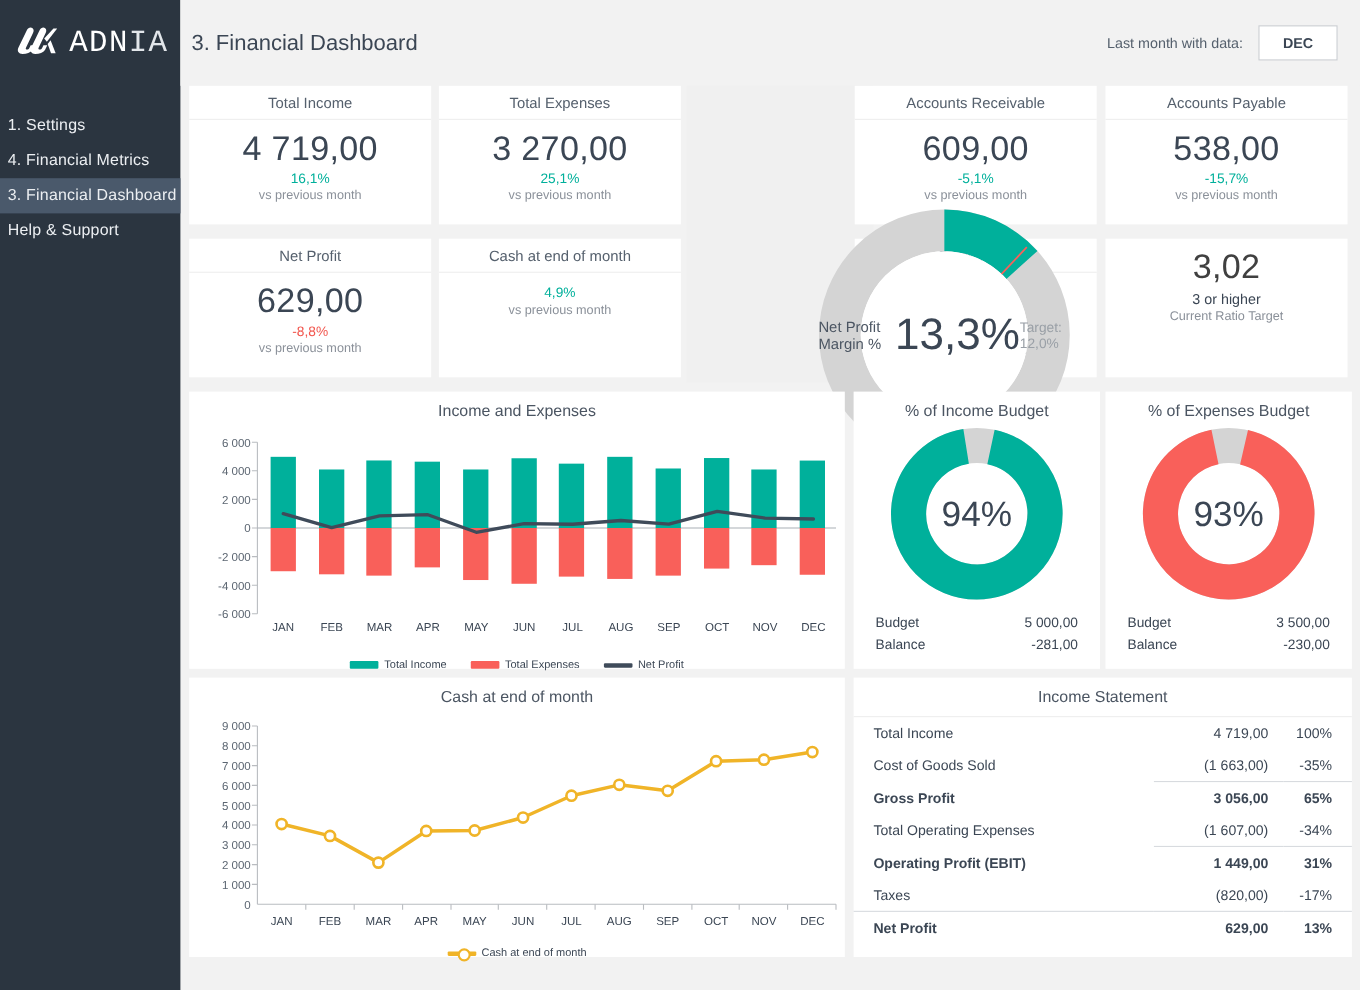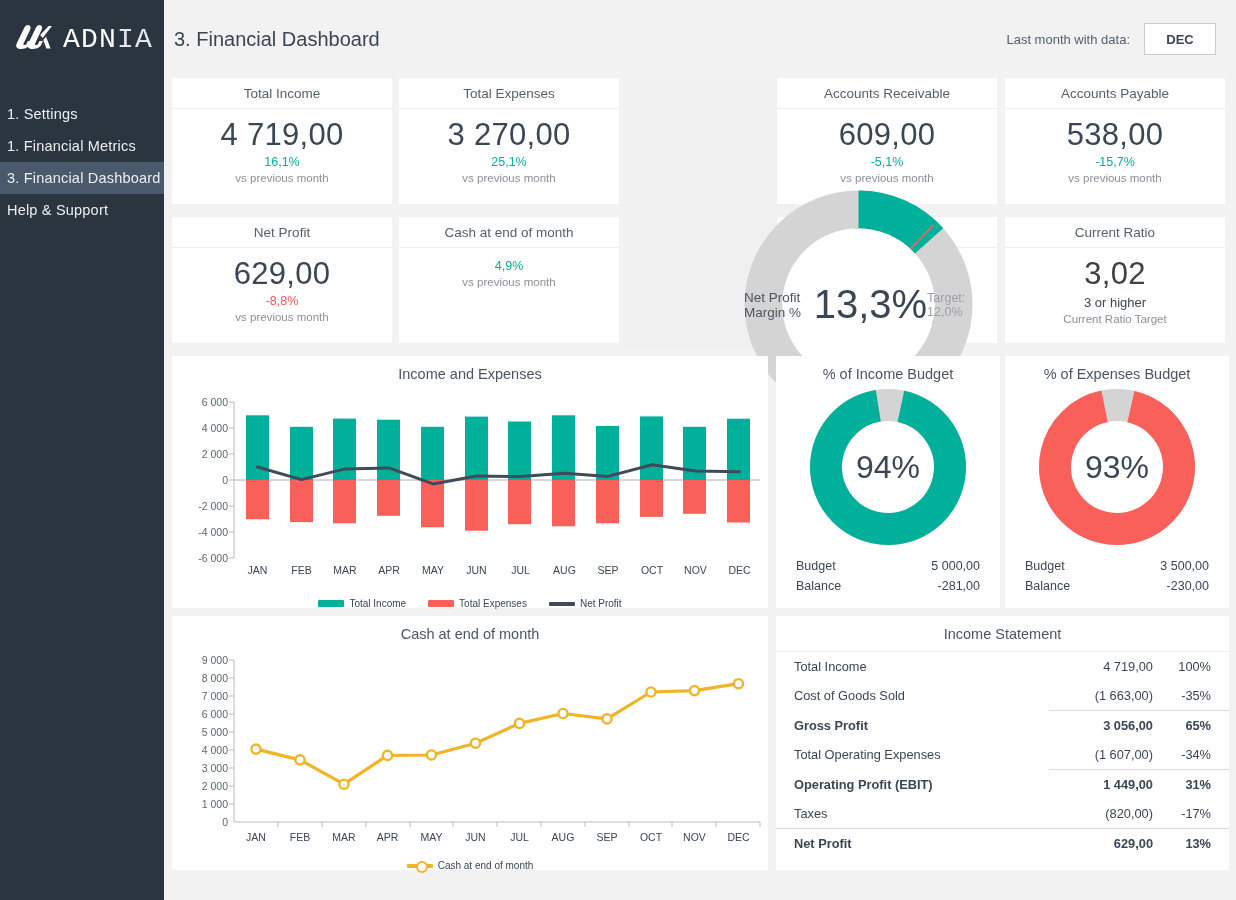--- a/index.html
+++ b/index.html
@@ -153,21 +153,21 @@
         </svg>
       </span>
       <span class="logo-text"><span>ADN</span><span class="thin">IA</span></span>
     </div>
 
     <div class="nav">
       <div class="nav-item">
         <span>1. Settings</span>
       </div>
       <div class="nav-item">
-        <span>1. Financial Metrics</span>
+        <span>4. Financial Metrics</span>
       </div>
       <div class="nav-item active">
         <span>3. Financial Dashboard</span>
       </div>
       <div class="nav-item">
         <span>Help &amp; Support</span>
       </div>
     </div>
   </div>
 
@@ -244,21 +244,20 @@
         <div class="card" style="left:605px;top:139px;width:220px;height:126px;">
           <div class="card-title">Quick Ratio</div>
           <div class="card-body">
             <div class="card-value teal">1,02</div>
             <div class="card-sub dark">1 or higher</div>
             <div class="card-sub">Quick Ratio Target</div>
           </div>
         </div>
 
         <div class="card" style="left:833px;top:139px;width:220px;height:126px;">
-          <div class="card-title">Current Ratio</div>
           <div class="card-body">
             <div class="card-value teal">3,02</div>
             <div class="card-sub dark">3 or higher</div>
             <div class="card-sub">Current Ratio Target</div>
           </div>
         </div>
 
         <div class="gauge">
           <svg width="229" height="229" viewBox="0 0 229 229">
             <circle cx="114.5" cy="114.5" r="95" fill="none" stroke="#d4d4d4" stroke-width="38"></circle>

